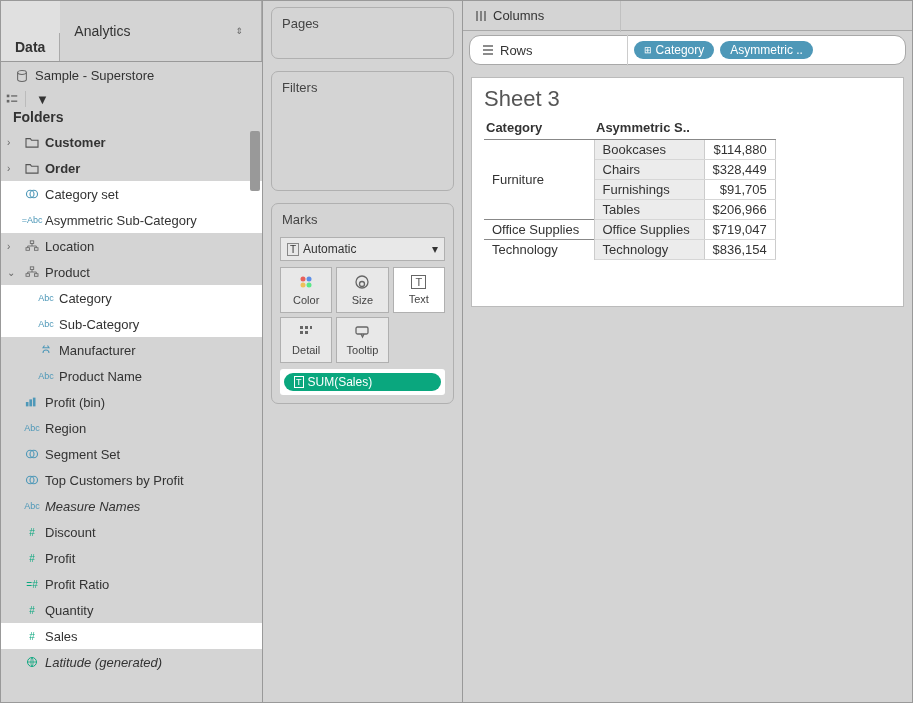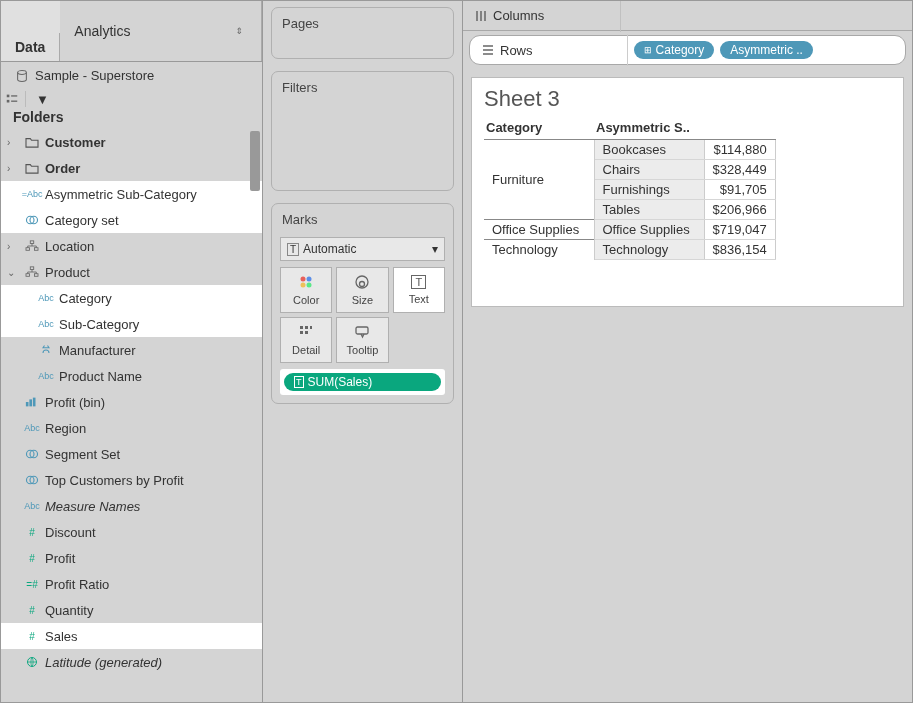--- a/index.html
+++ b/index.html
@@ -321,32 +321,32 @@
         <span class="caret">›</span>
         <span class="folder-icon">
             <svg width="14" height="12" viewBox="0 0 16 14">
               <path d="M1 3h5l1.5 2H15v8H1z" fill="none" stroke="#555" stroke-width="1.3"></path>
             </svg>
           </span>
         <span class="label">Order</span>
       </div>
       <div class="tree-row hl">
         <span class="caret"></span>
-        <span class="type-icon" style="color:#4e98b8;font-size:9px;">=Abc</span>
-        <span class="label">Asymmetric Sub-Category</span>
-      </div>
-      <div class="tree-row hl">
-        <span class="caret"></span>
         <span class="type-icon">
             <svg width="14" height="12" viewBox="0 0 16 12">
               <circle cx="6" cy="6" r="4.3" fill="none" stroke="#4e98b8" stroke-width="1.3"></circle>
               <circle cx="10" cy="6" r="4.3" fill="none" stroke="#4e98b8" stroke-width="1.3"></circle>
             </svg>
           </span>
         <span class="label">Category set</span>
+      </div>
+      <div class="tree-row hl">
+        <span class="caret"></span>
+        <span class="type-icon" style="color:#4e98b8;font-size:9px;">=Abc</span>
+        <span class="label">Asymmetric Sub-Category</span>
       </div>
       <div class="tree-row">
         <span class="caret">›</span>
         <span class="type-icon">
           <svg width="14" height="12" viewBox="0 0 16 14">
               <rect x="6" y="1" width="4" height="3" fill="none" stroke="#666"></rect>
               <rect x="1" y="9" width="4" height="3" fill="none" stroke="#666"></rect>
               <rect x="11" y="9" width="4" height="3" fill="none" stroke="#666"></rect>
               <path d="M8 4v3M8 7H3v2M8 7h5v2" fill="none" stroke="#666"></path>
             </svg>

